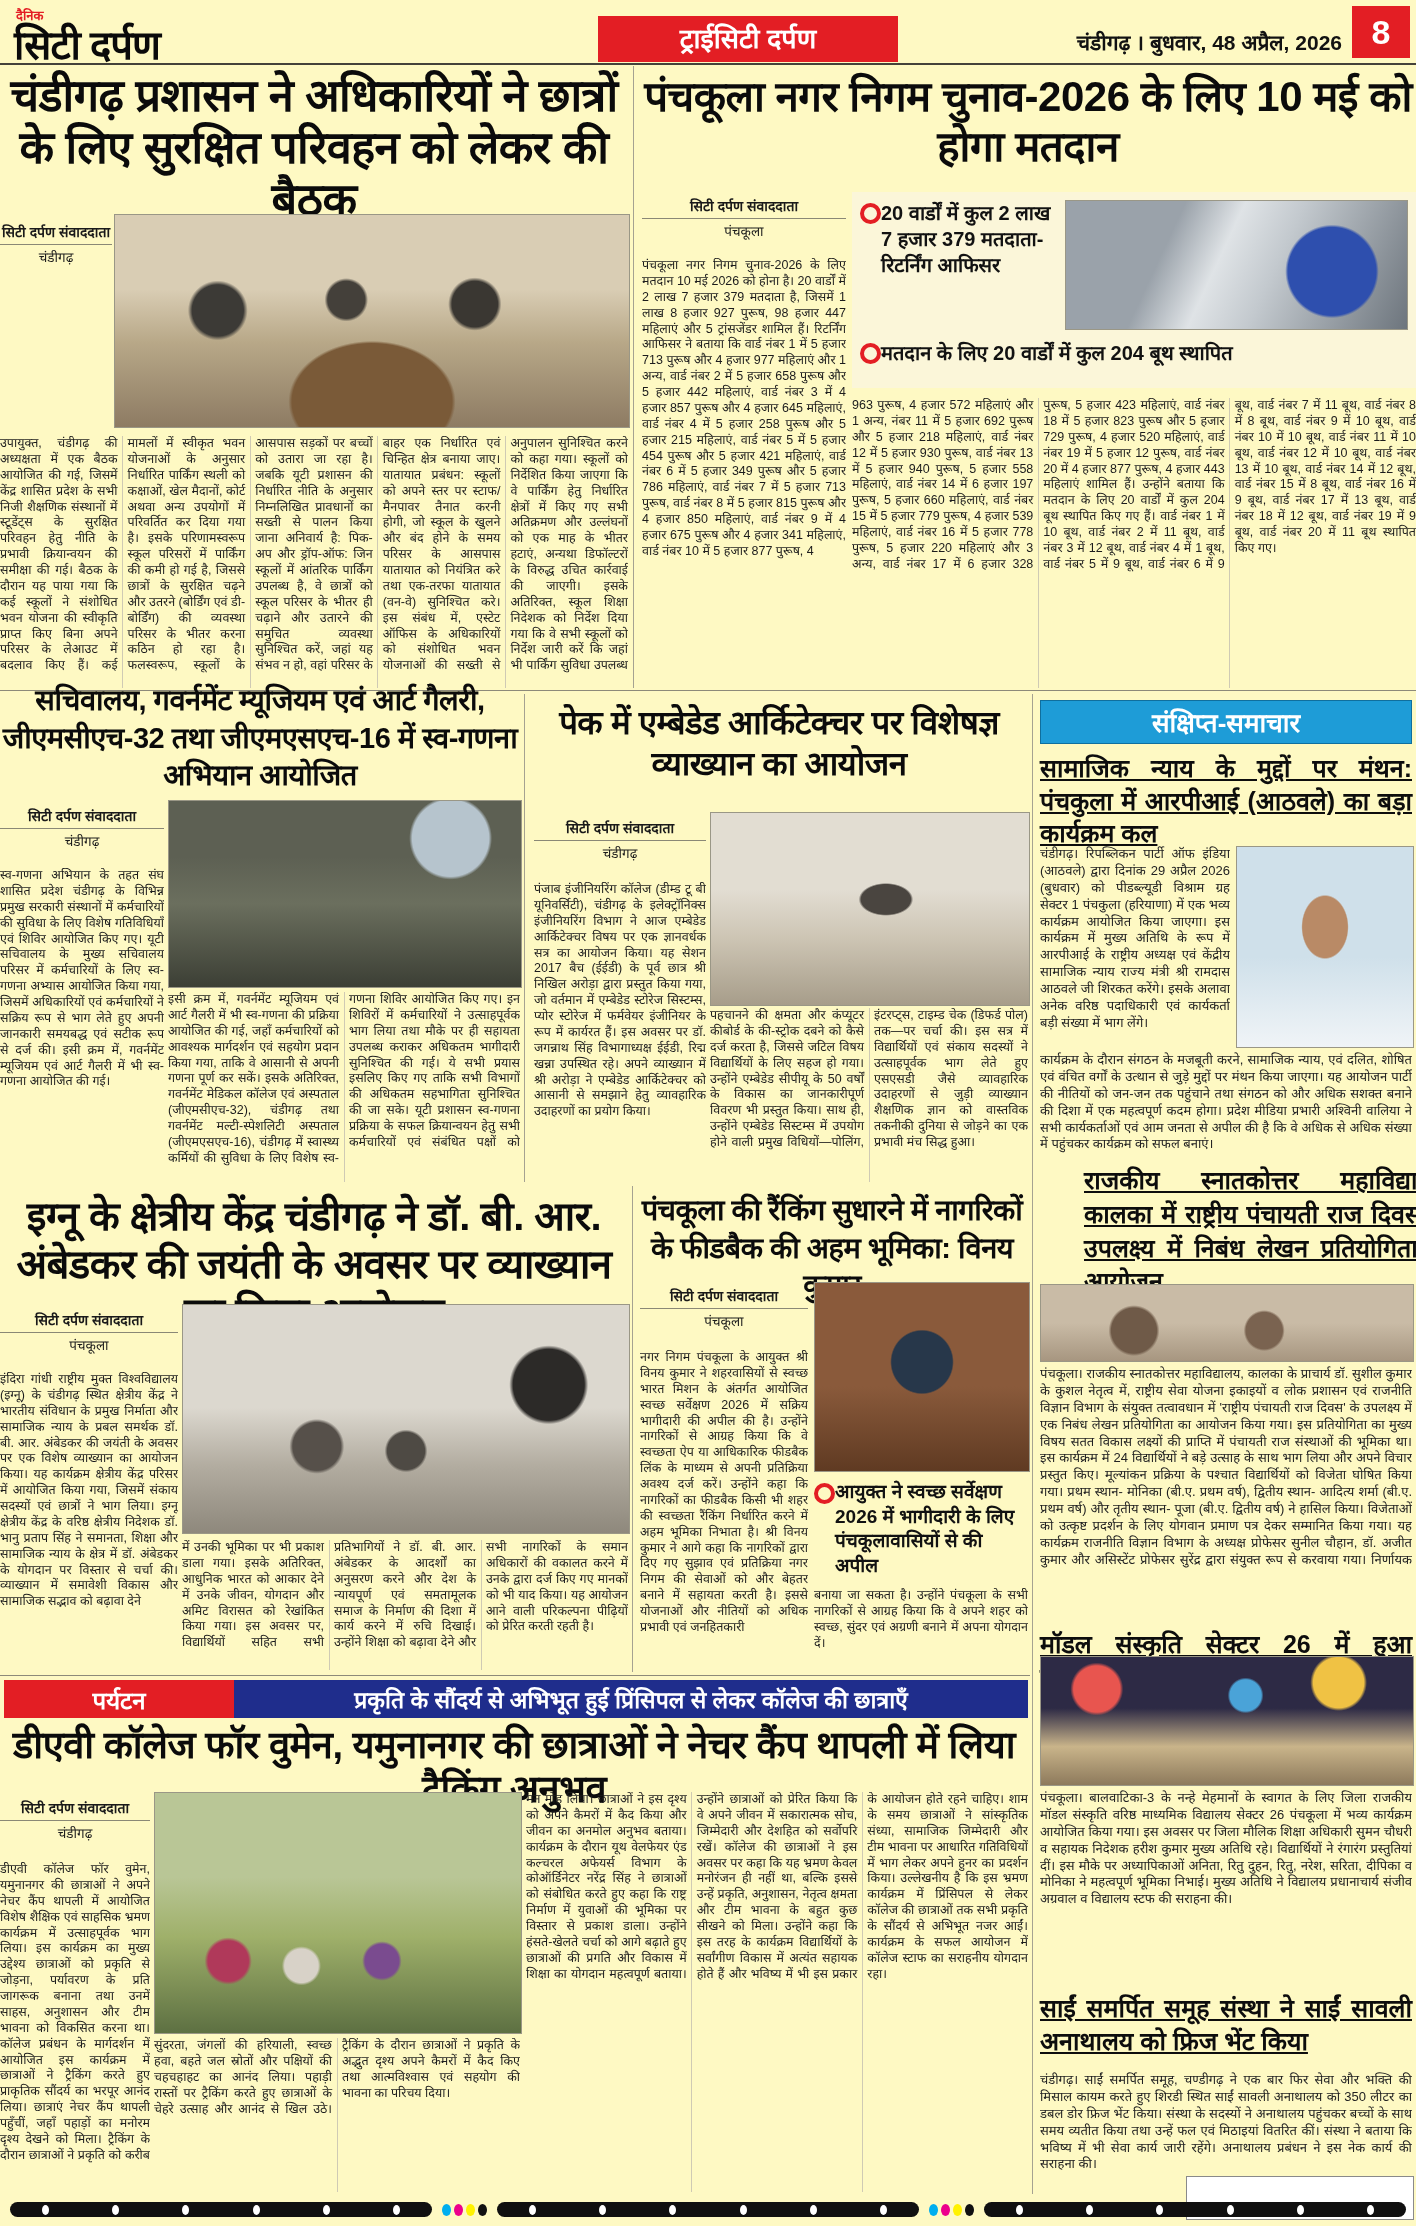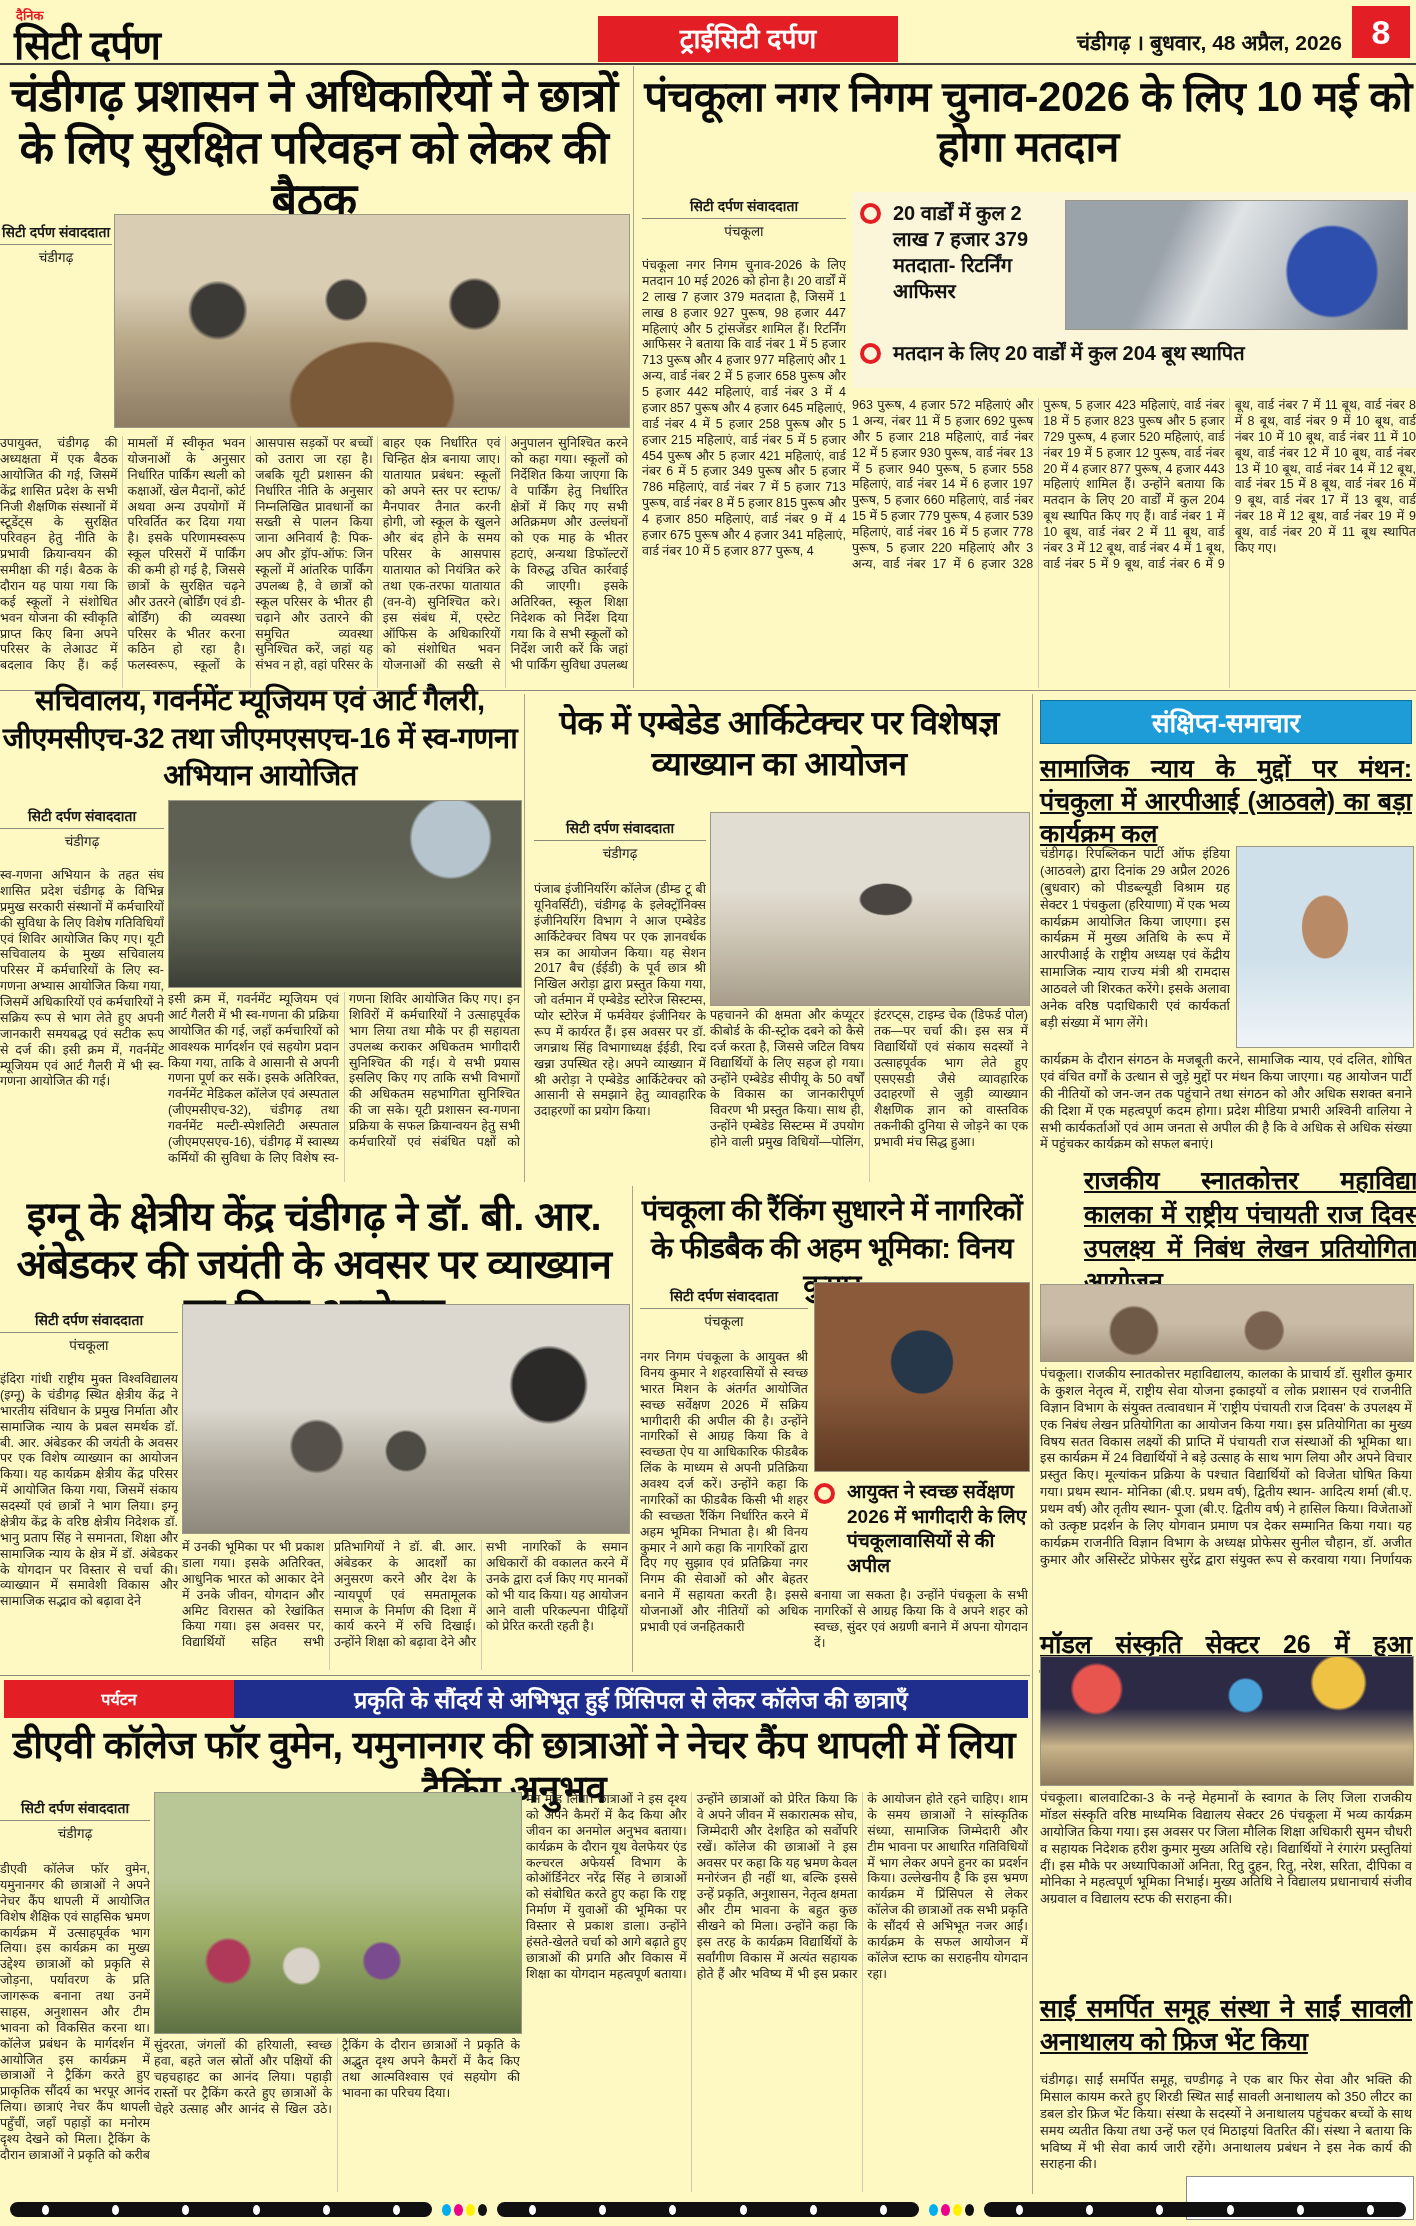--- a/index.html
+++ b/index.html
@@ -9,21 +9,21 @@
   .hl{font-weight:800;color:#0b0b0b;text-align:center;letter-spacing:-0.5px;}
   .body{font-size:12.5px;line-height:1.27;text-align:justify;color:#1c1c1c;
         column-gap:10px;column-rule:1px solid #cfcab4;overflow:hidden;}
   .byline{text-align:center;}
   .byline .rep{font-weight:bold;font-size:14px;border-bottom:1px solid #8a8876;padding-bottom:3px;display:block;}
   .byline .place{font-size:13.5px;padding-top:3px;display:block;}
   .photo{border:1px solid #9a9786;}
   .vline{width:1px;background:#a5a291;}
   .hline{height:2px;background:#44423a;}
   .ring{display:inline-block;width:13px;height:13px;border:4px solid #e31e24;border-radius:50%;flex:none;margin-top:3px;}
-  .bullet{display:flex;gap:12px;font-weight:bold;font-size:20px;line-height:1.3;color:#121212;}
+  .bullet{display:flex;gap:0;font-weight:bold;font-size:20px;line-height:1.3;color:#121212;}
   .briefhl{font-weight:bold;font-size:25px;line-height:1.3;color:#0d0d0d;text-align:justify;text-decoration:underline;}
   .briefbody{font-size:13px;line-height:1.3;text-align:justify;color:#222;}
   .bar{height:15px;background:#101010;border-radius:9px;flex:1;display:flex;align-items:center;justify-content:space-around;}
   .dotw{width:7px;height:10px;background:#fff;border-radius:50%;}
   .cmyk{display:flex;gap:3px;align-items:center;padding:0 4px;}
   .cmyk i{width:9px;height:12px;border-radius:50%;display:block;}
 </style>
 </head>
 <body>
 
@@ -152,21 +152,21 @@
                   linear-gradient(#8a5a3b 0 55%, #5f3a22);"></div>
   <div class="abs bullet" style="left:814px;top:1480px;width:214px;font-size:19px;">
     <span class="ring"></span>
     <span>आयुक्त ने स्वच्छ सर्वेक्षण 2026 में भागीदारी के लिए पंचकूलावासियों से की अपील</span>
   </div>
   <div class="abs body" style="left:640px;top:1350px;width:168px;height:322px;column-count:1;">नगर निगम पंचकूला के आयुक्त श्री विनय कुमार ने शहरवासियों से स्वच्छ भारत मिशन के अंतर्गत आयोजित स्वच्छ सर्वेक्षण 2026 में सक्रिय भागीदारी की अपील की है। उन्होंने नागरिकों से आग्रह किया कि वे स्वच्छता ऐप या आधिकारिक फीडबैक लिंक के माध्यम से अपनी प्रतिक्रिया अवश्य दर्ज करें। उन्होंने कहा कि नागरिकों का फीडबैक किसी भी शहर की स्वच्छता रैंकिंग निर्धारित करने में अहम भूमिका निभाता है। श्री विनय कुमार ने आगे कहा कि नागरिकों द्वारा दिए गए सुझाव एवं प्रतिक्रिया नगर निगम की सेवाओं को और बेहतर बनाने में सहायता करती है। इससे योजनाओं और नीतियों को अधिक प्रभावी एवं जनहितकारी</div>
   <div class="abs body" style="left:814px;top:1588px;width:214px;height:84px;column-count:1;">बनाया जा सकता है। उन्होंने पंचकूला के सभी नागरिकों से आग्रह किया कि वे अपने शहर को स्वच्छ, सुंदर एवं अग्रणी बनाने में अपना योगदान दें।</div>
   <div class="abs hline" style="left:0;top:1675px;width:1030px;height:1px;background:#8d8a79;"></div>
 
   <div class="abs" style="left:4px;top:1680px;width:1024px;height:38px;background:#1f2d8c;display:flex;align-items:stretch;">
-    <div style="width:230px;background:#e31e24;color:#fff;font-size:16px;font-weight:800;
+    <div style="width:230px;background:#e31e24;color:#fff;font-size:24px;font-weight:800;
          display:flex;align-items:center;justify-content:center;text-align:right;">पर्यटन</div>
     <div style="flex:1;color:#fff;font-size:23px;font-weight:800;display:flex;align-items:center;justify-content:center;">प्रकृति के सौंदर्य से अभिभूत हुई प्रिंसिपल से लेकर कॉलेज की छात्राएँ</div>
   </div>
   <div class="abs hl" style="left:0;top:1724px;width:1028px;font-size:38px;line-height:1.15;">डीएवी कॉलेज फॉर वुमेन, यमुनानगर की छात्राओं ने नेचर कैंप थापली में लिया ट्रैकिंग अनुभव</div>
   <div class="abs byline" style="left:0;top:1798px;width:150px;">
     <span class="rep">सिटी दर्पण संवाददाता</span>
     <span class="place">चंडीगढ़</span>
   </div>
   <div class="abs photo" style="left:154px;top:1792px;width:366px;height:240px;
        background:radial-gradient(circle at 20% 70%, #b0395a 0 6%, rgba(0,0,0,0) 7%),

